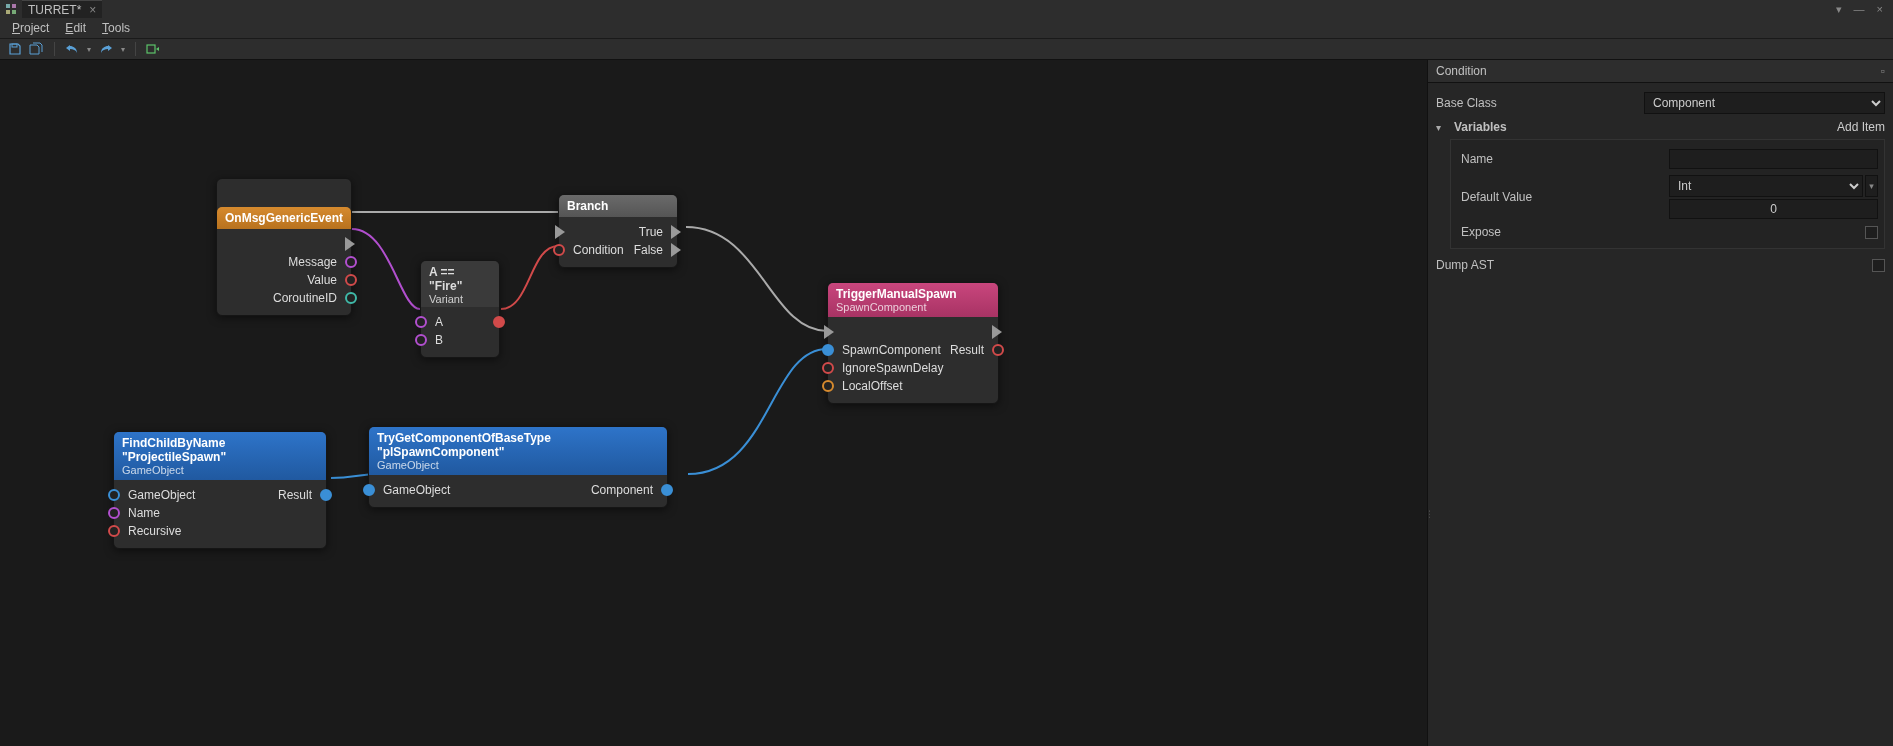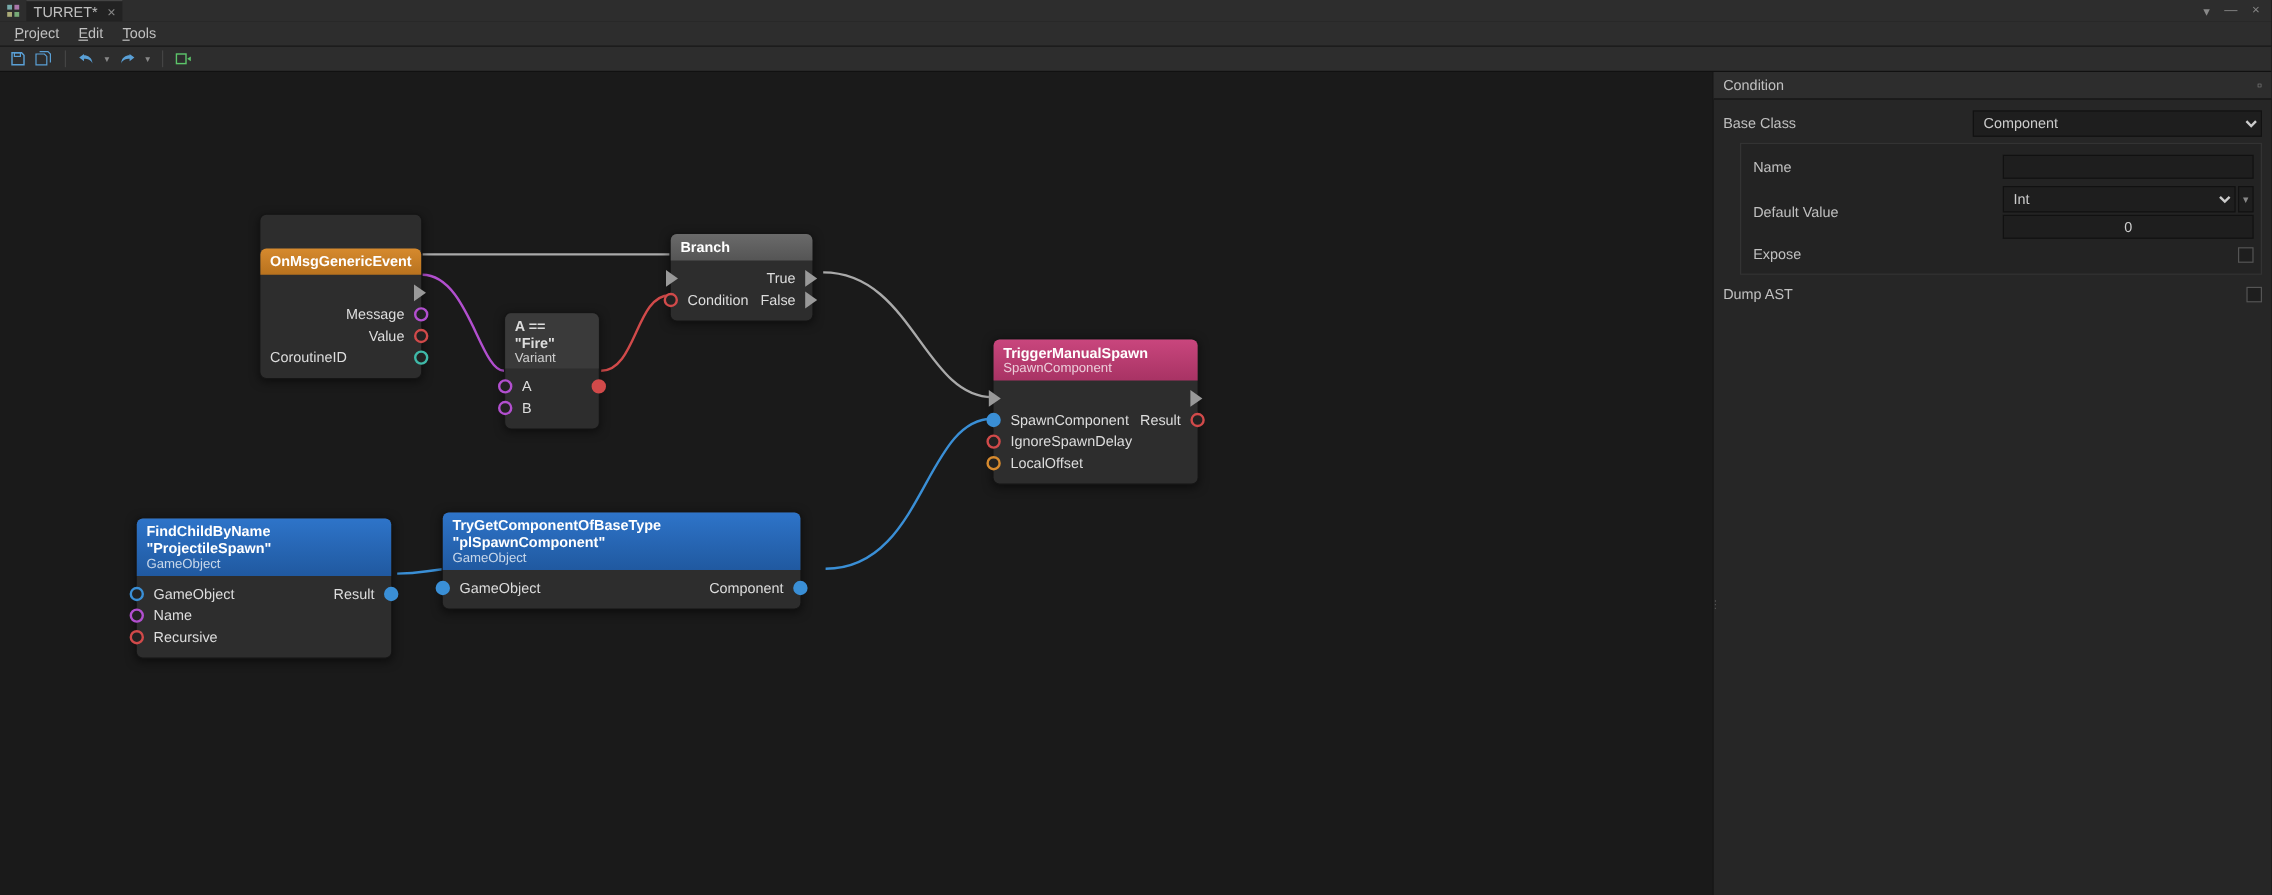--- a/index.html
+++ b/index.html
@@ -314,21 +314,21 @@
           <div class="port exec right"></div>
         </div>
         <div class="row" style="justify-content:flex-end;">
           <span class="label-r">Message</span>
           <div class="port right pc-purple"></div>
         </div>
         <div class="row" style="justify-content:flex-end;">
           <span class="label-r">Value</span>
           <div class="port right pc-red"></div>
         </div>
-        <div class="row" style="">
+        <div class="row" style="justify-content:flex-end;">
           <span class="label-r">CoroutineID</span>
           <div class="port right pc-teal"></div>
         </div>
       </div>
     </div>
 
     <div class="node" style="left:420px; top:200px; width:80px;">
       <div class="node-header hdr-func" style="padding-bottom:2px;">
         <div style="font-weight:600;">A == "Fire"</div>
         <div class="node-subtitle">Variant</div>
@@ -447,20 +447,25 @@
 
       <div class="prow">
         <span class="plabel">Base Class</span>
         <div class="pval" style="display:flex;gap:2px;">
           <select class="pselect">
             <option>Component</option>
           </select>
         </div>
       </div>
 
+      <div class="prow">
+        <span class="caret"></span>
+        <span class="plabel bold" style="width:auto;">Variables</span>
+        <span class="additem">Add Item</span>
+      </div>
 
 
       <div class="panel-box">
         <div class="prow">
           <span class="plabel">Name</span>
           <div class="pval"><input class="pinput" value="" style=""></div>
         </div>
         <div class="prow">
           <span class="plabel">Default Value</span>
           <div class="pval" style="display:flex;flex-direction:column;gap:2px;">

